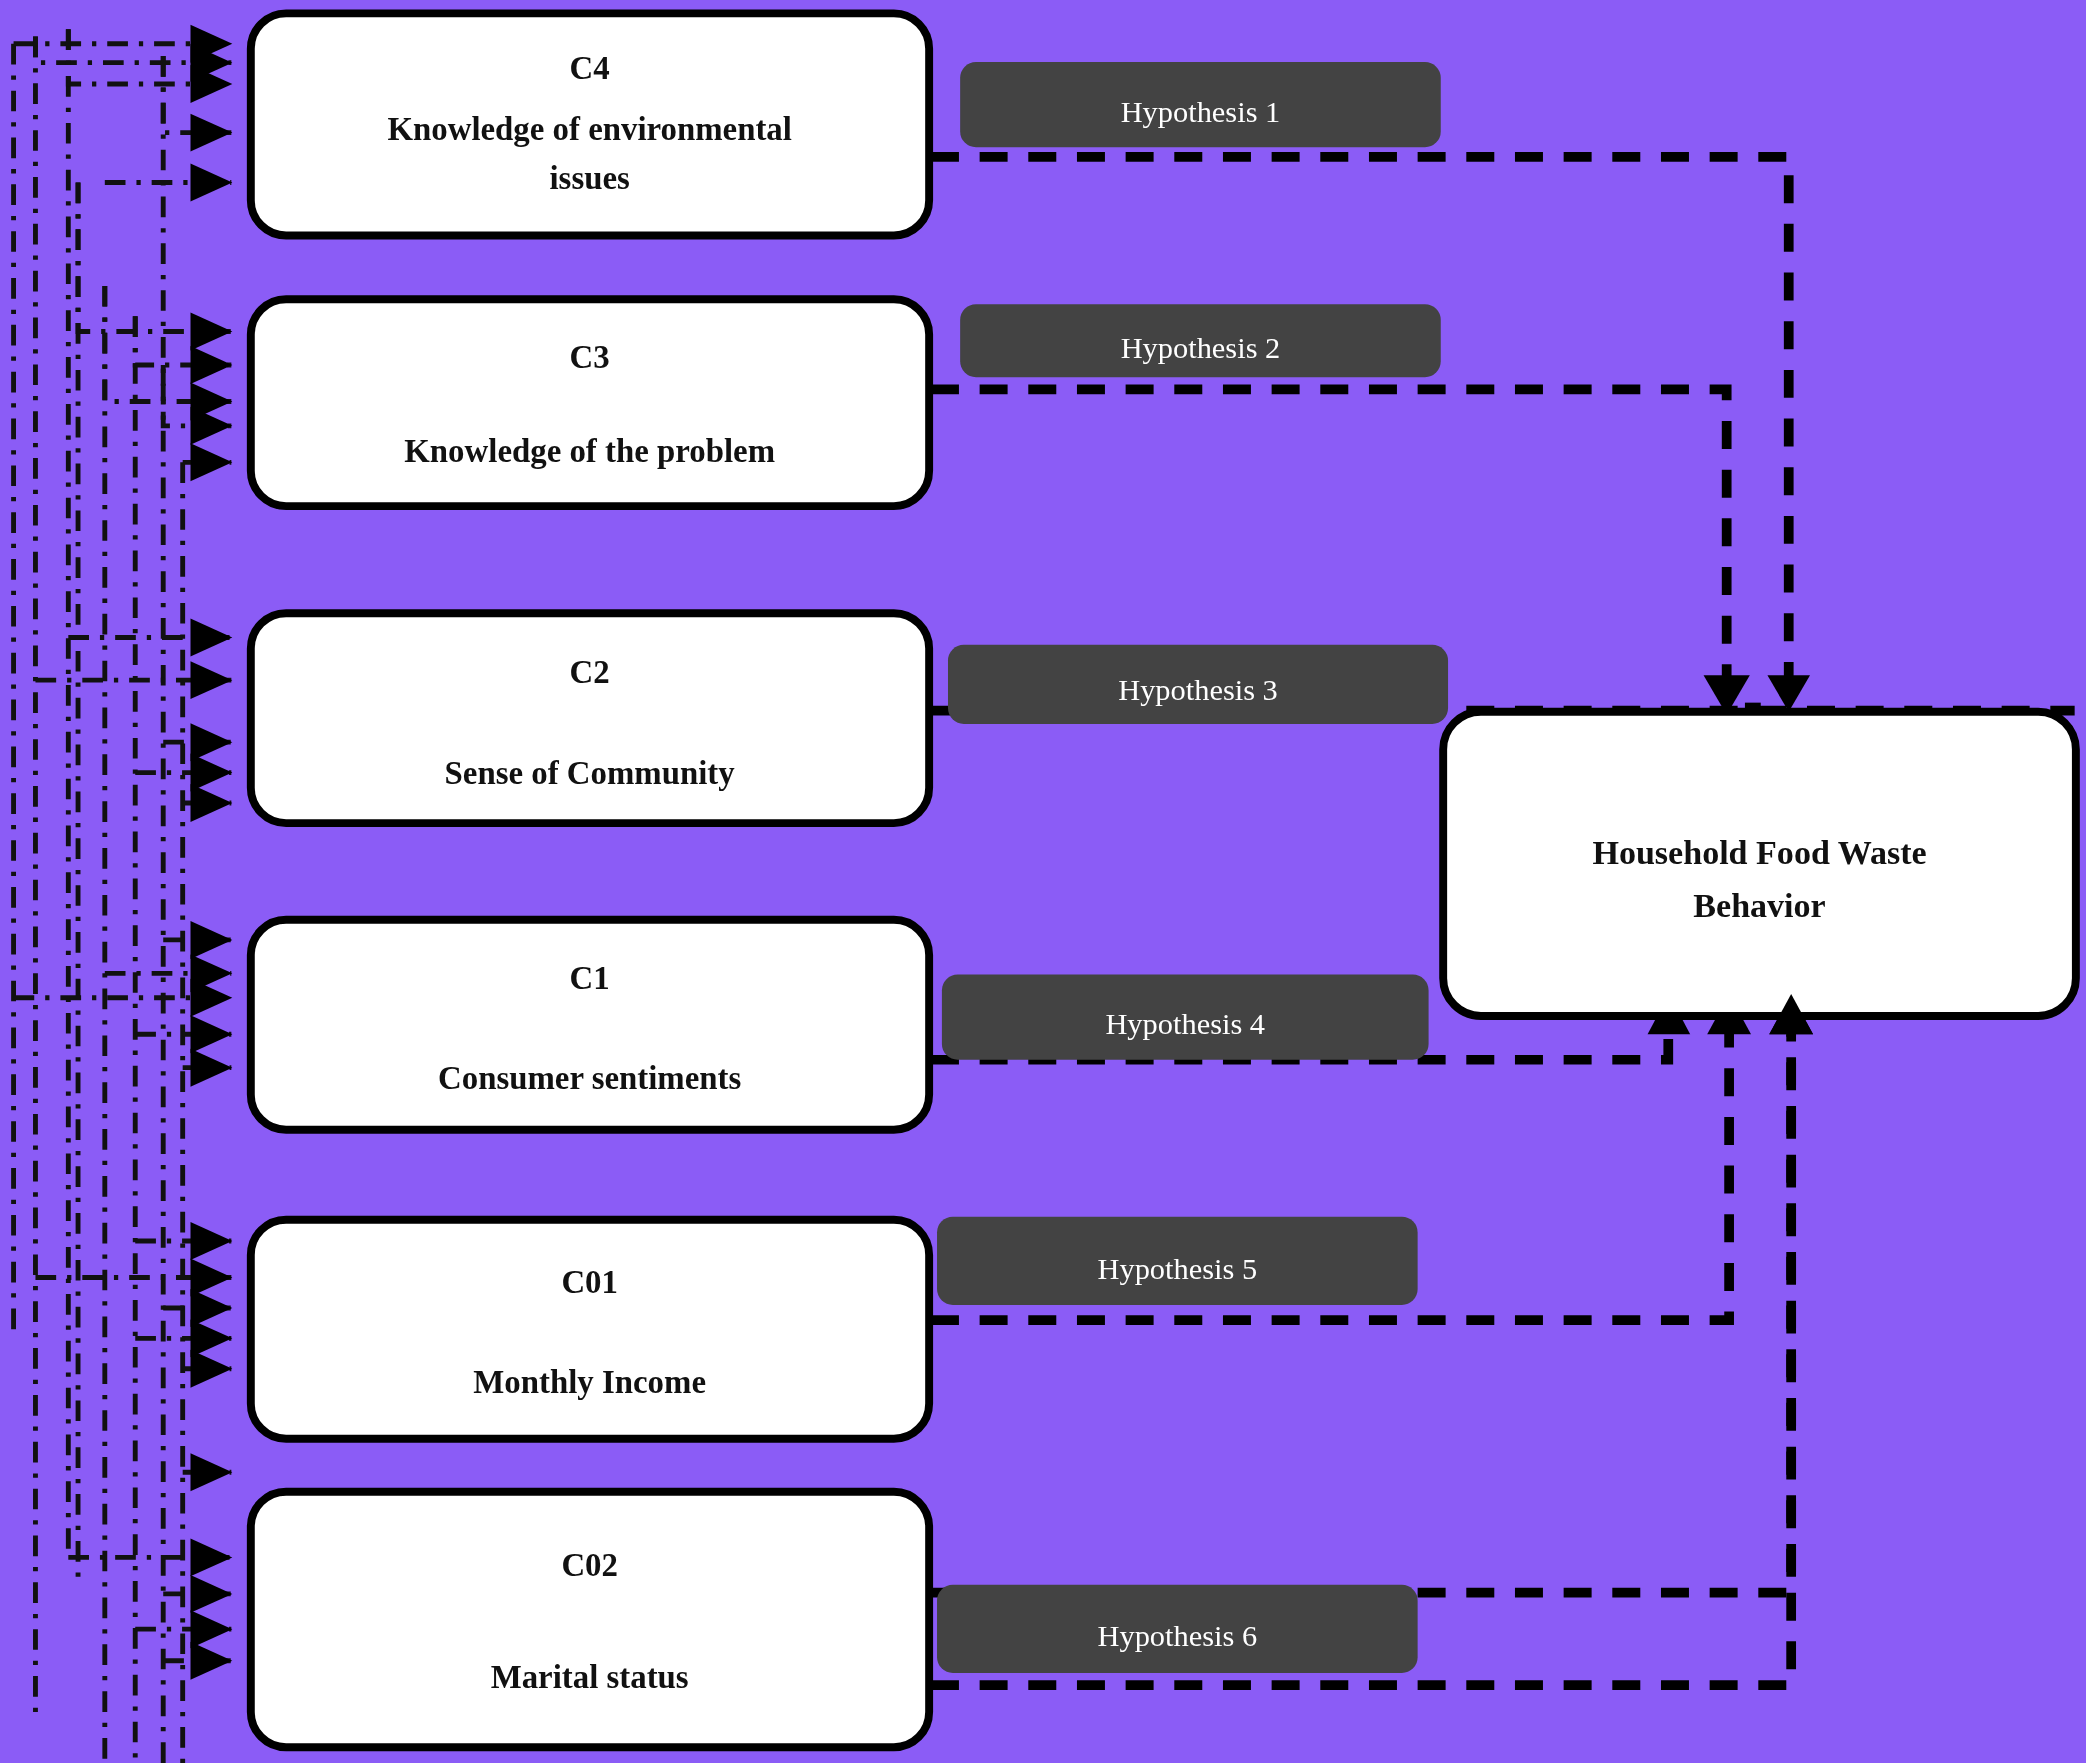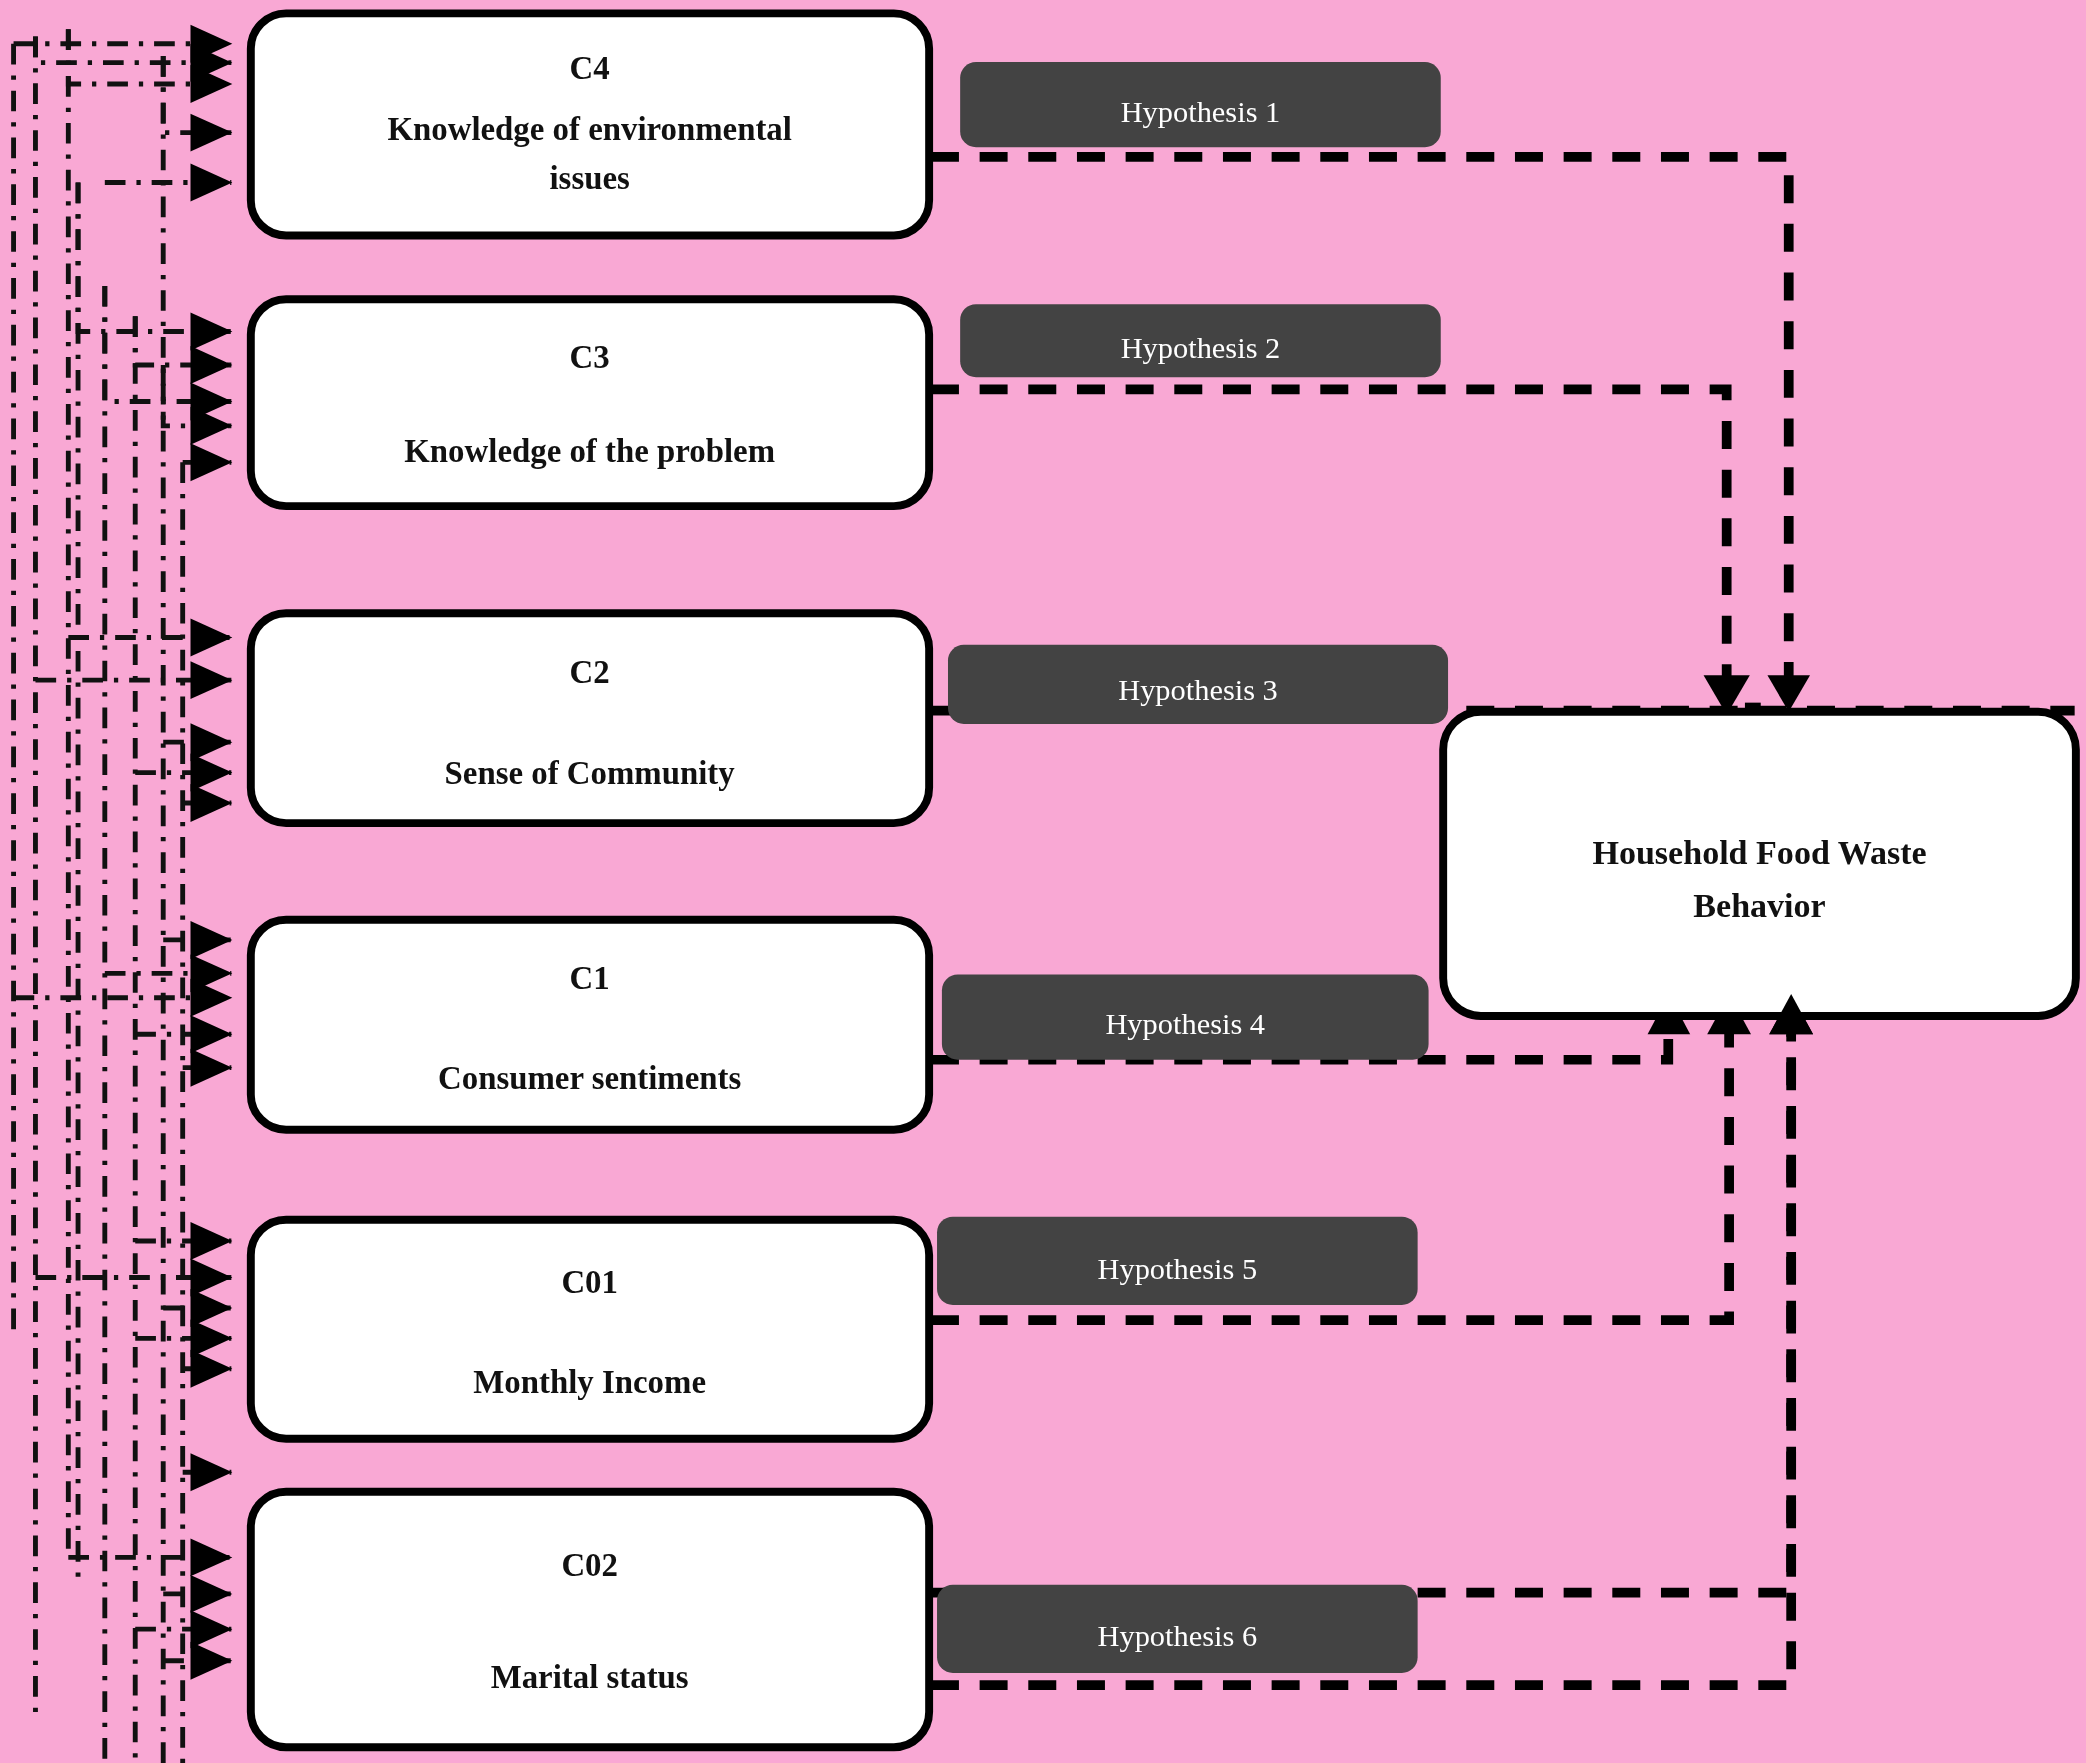--- a/index.html
+++ b/index.html
@@ -7,21 +7,21 @@
     padding: 0;
     background: #ffffff;
   }
   body {
     font-family: "Liberation Serif", "DejaVu Serif", serif;
   }
   #diagram-root {
     position: relative;
     width: 2087px;
     height: 1763px;
-    background: #f9a8d4;
+    background: #8b5cf6;
     overflow: hidden;
   }
   svg.layer {
     position: absolute;
     top: 0;
     left: 0;
     width: 2087px;
     height: 1763px;
   }
   .node-box {

